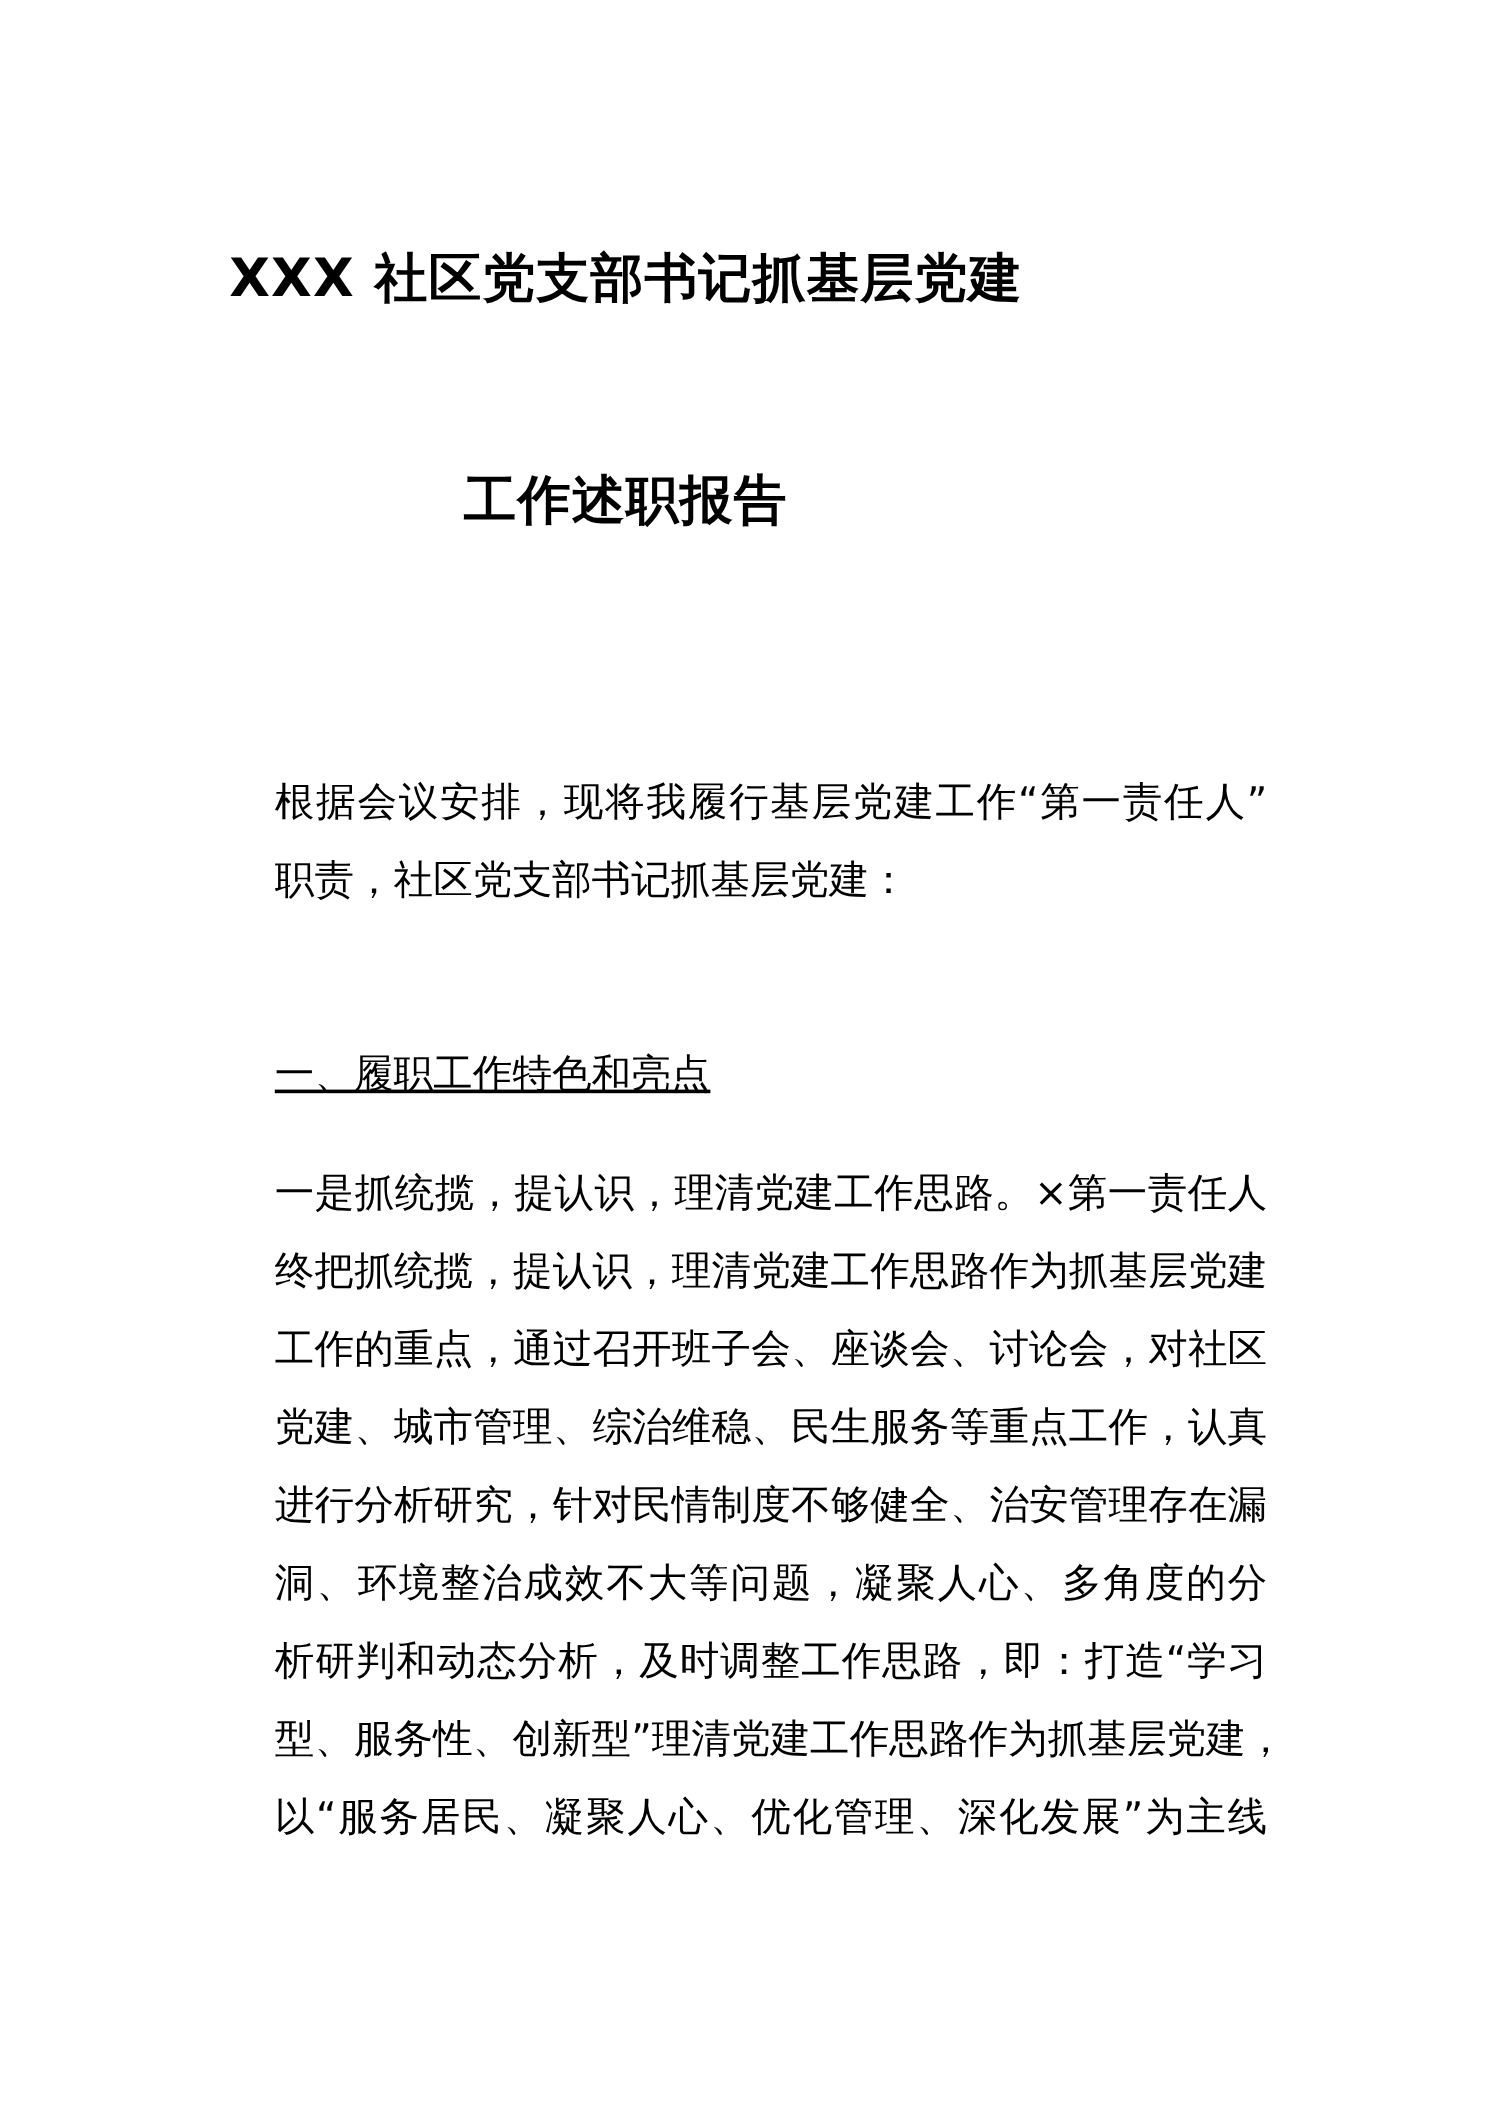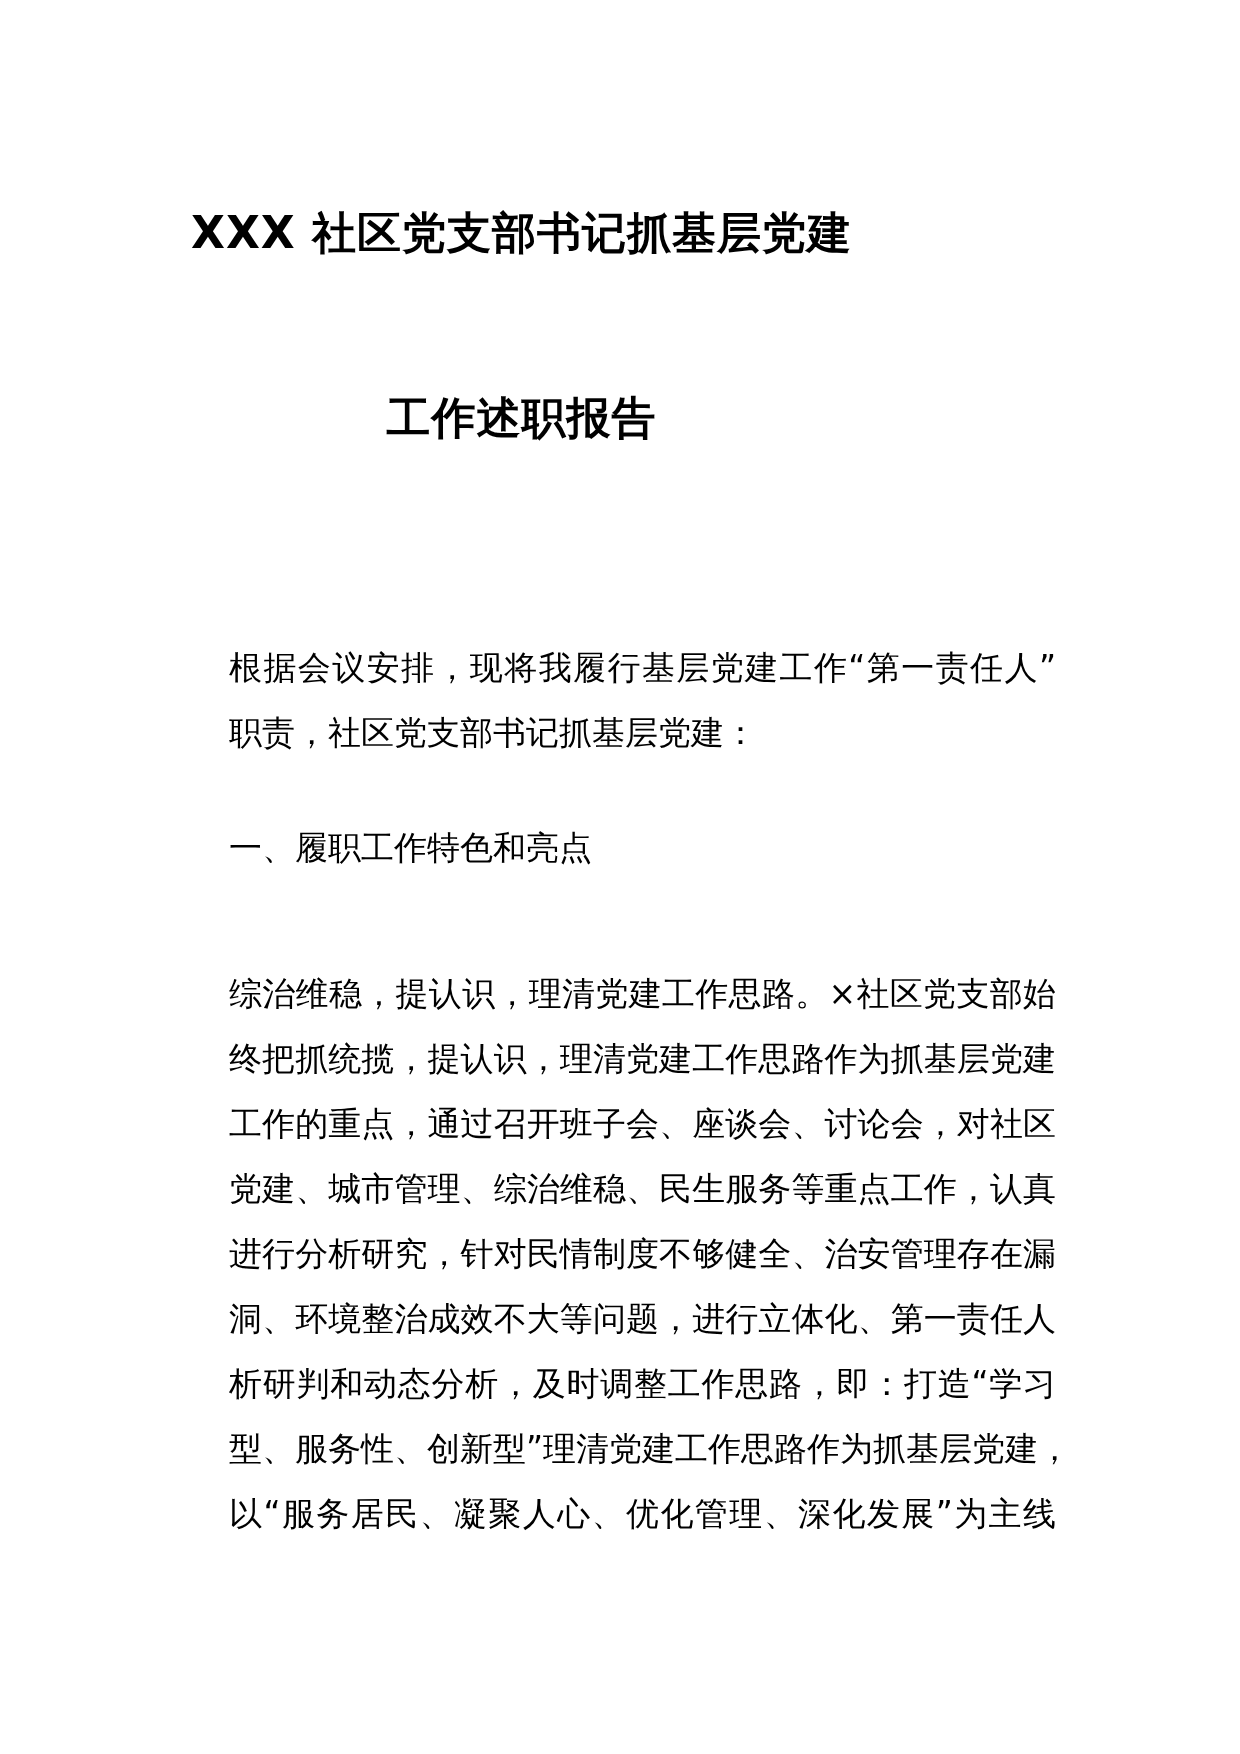--- a/index.html
+++ b/index.html
@@ -9,21 +9,21 @@
       position: absolute; left: 0; width: 1043px; text-align: center;
       font-weight: bold; font-size: 44px; line-height: 56px; letter-spacing: 1px;
     }
     .title-1 { top: 205px; }
     .title-2 { top: 390px; }
     .body-text {
       position: absolute; left: 188px; width: 868px;
       font-size: 33px; line-height: 65px; text-align: justify;
     }
     .p-intro { top: 635px; }
-    .h1 { top: 815px; }
+    .h1 { top: 862px; text-decoration: underline; }
     .p1 { top: 961px; }
     .line { display: block; white-space: nowrap; text-align-last: justify; margin-left: 41px; }
     .line.last { text-align-last: left; }
   </style>
 </head>
 <body>
 
 <div>
   <div class="title title-1">XXX 社区党支部书记抓基层党建</div>
   <div class="title title-2">工作述职报告</div>
@@ -31,23 +31,23 @@
   <div class="body-text p-intro">
     <span class="line">根据会议安排，现将我履行基层党建工作“第一责任人”</span>
     <span class="line last">职责，社区党支部书记抓基层党建：</span>
   </div>
 
   <div class="body-text h1">
     <span class="line last">一、履职工作特色和亮点</span>
   </div>
 
   <div class="body-text p1">
-    <span class="line">综治维稳，提认识，理清党建工作思路。×社区党支部始</span>
+    <span class="line">一是抓统揽，提认识，理清党建工作思路。×第一责任人</span>
     <span class="line">终把抓统揽，提认识，理清党建工作思路作为抓基层党建</span>
     <span class="line">工作的重点，通过召开班子会、座谈会、讨论会，对社区</span>
     <span class="line">党建、城市管理、综治维稳、民生服务等重点工作，认真</span>
     <span class="line">进行分析研究，针对民情制度不够健全、治安管理存在漏</span>
-    <span class="line">洞、环境整治成效不大等问题，进行立体化、第一责任人</span>
+    <span class="line">洞、环境整治成效不大等问题，凝聚人心、多角度的分</span>
     <span class="line">析研判和动态分析，及时调整工作思路，即：打造“学习</span>
     <span class="line">型、服务性、创新型”理清党建工作思路作为抓基层党建，</span>
     <span class="line">以“服务居民、凝聚人心、优化管理、深化发展”为主线</span>
   </div>
 </div>
 
 </body></html>

